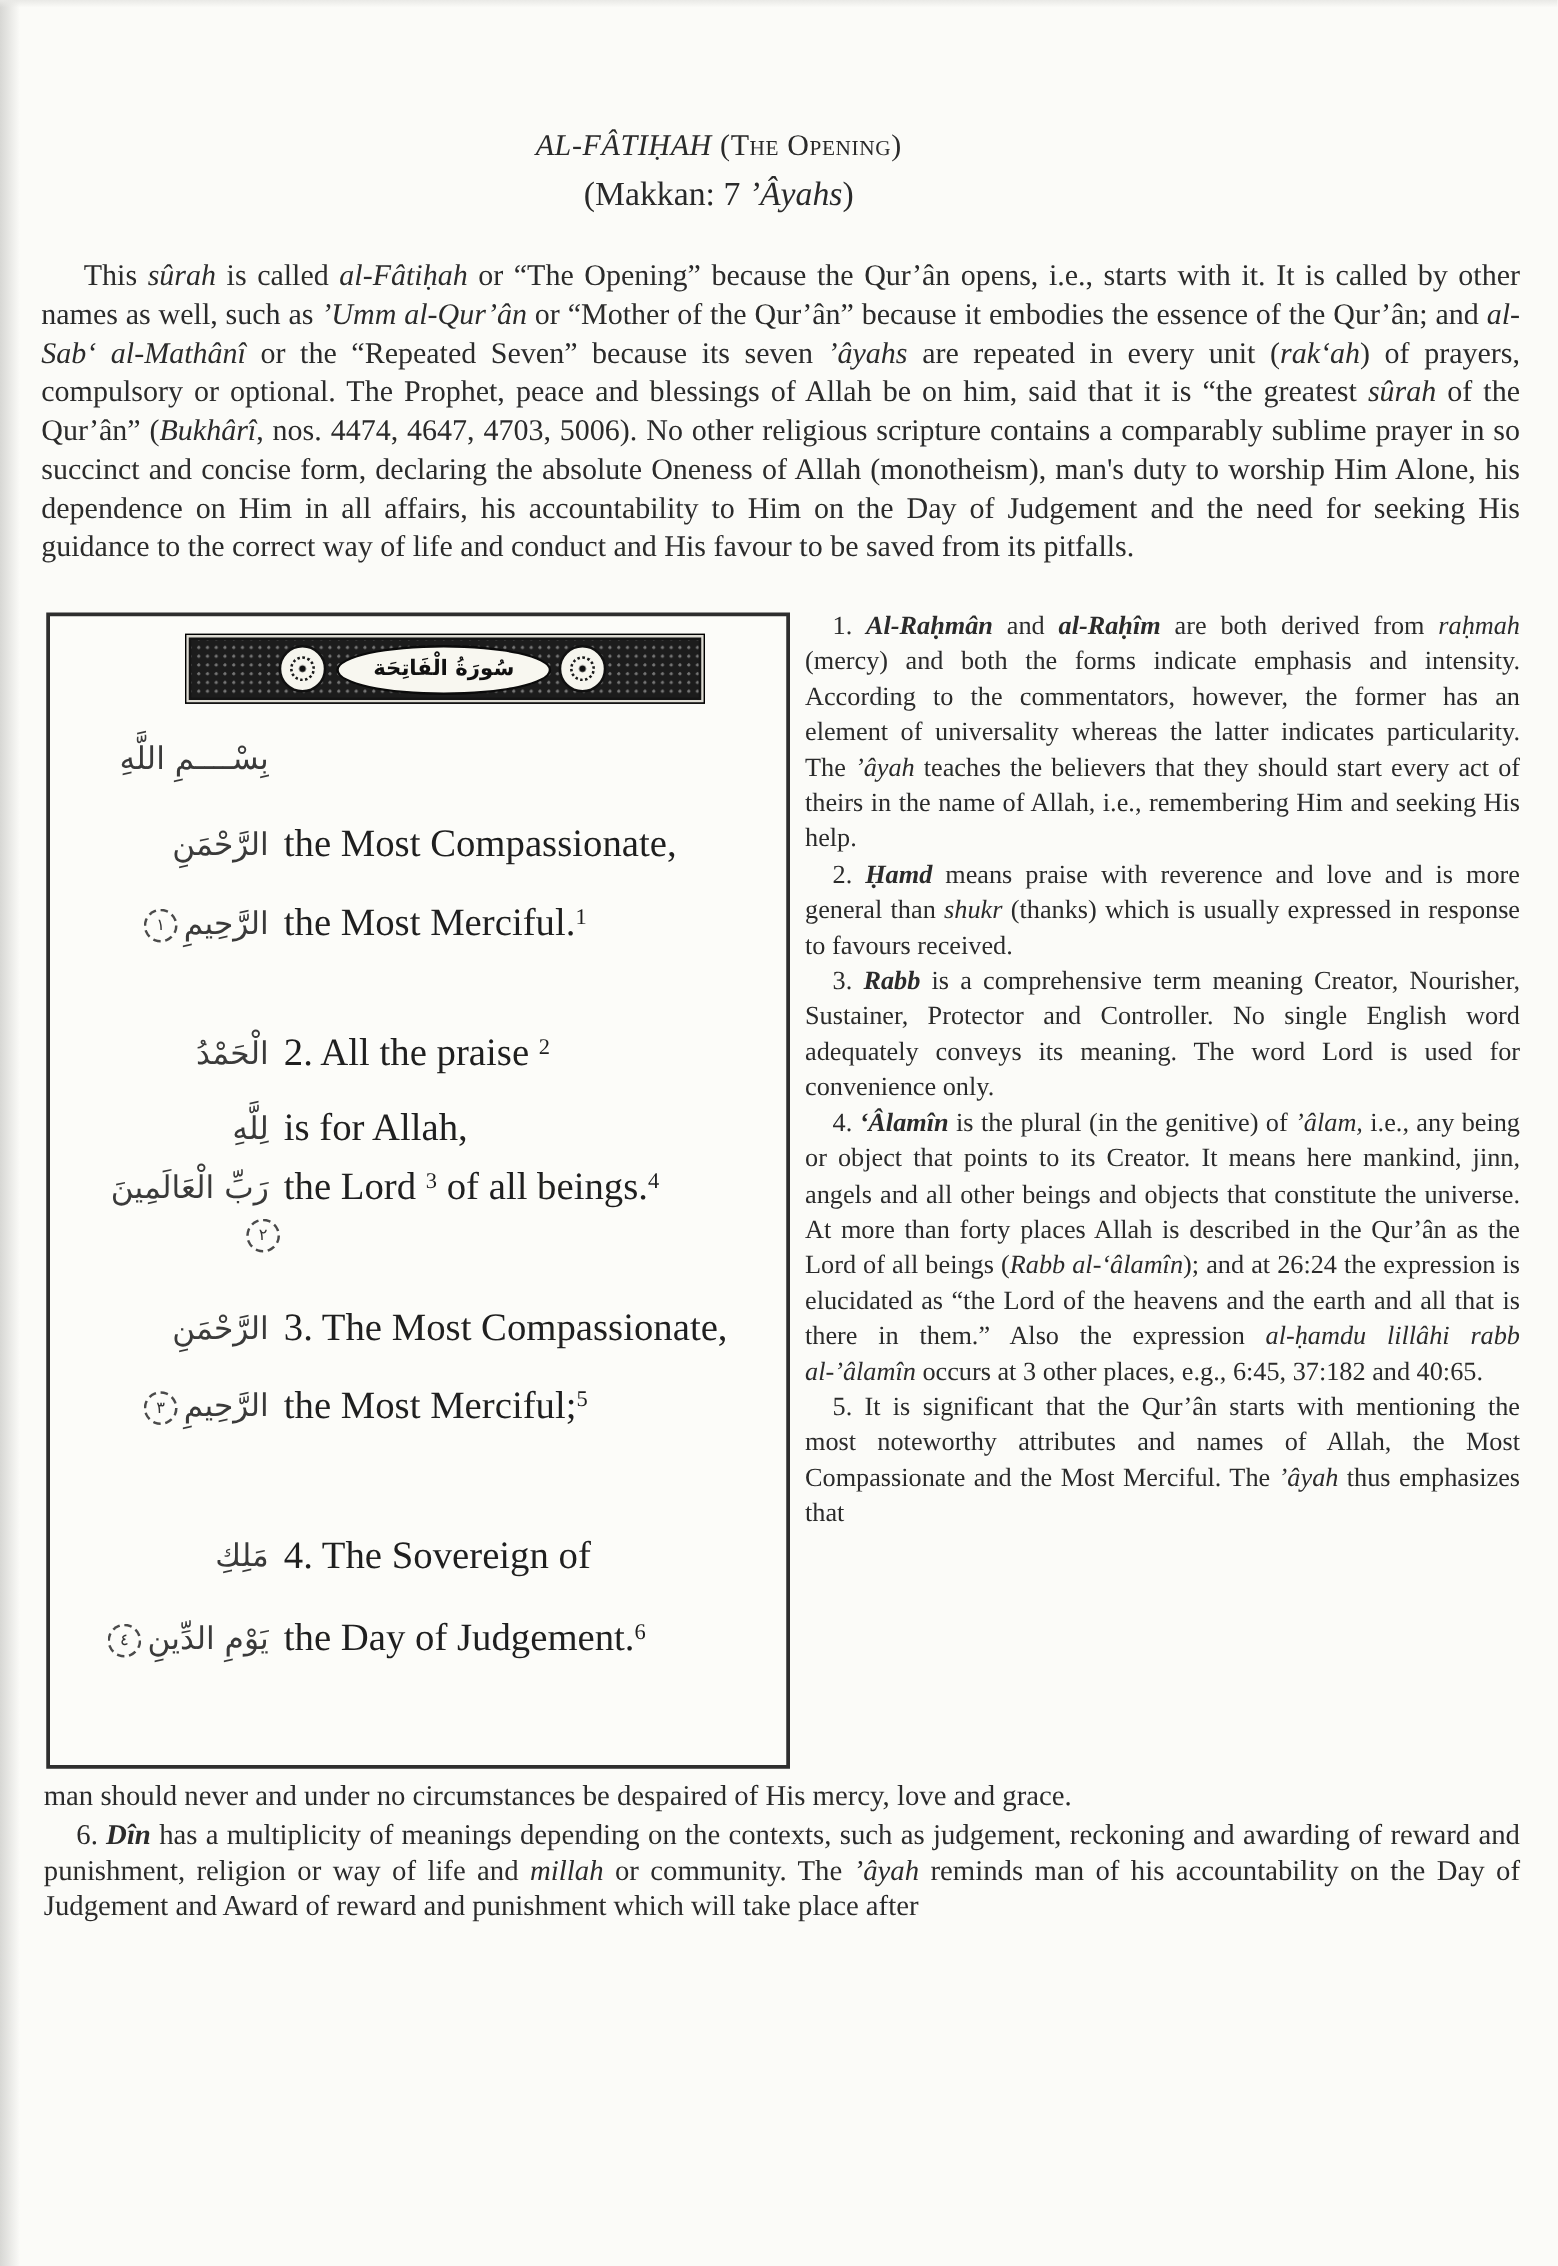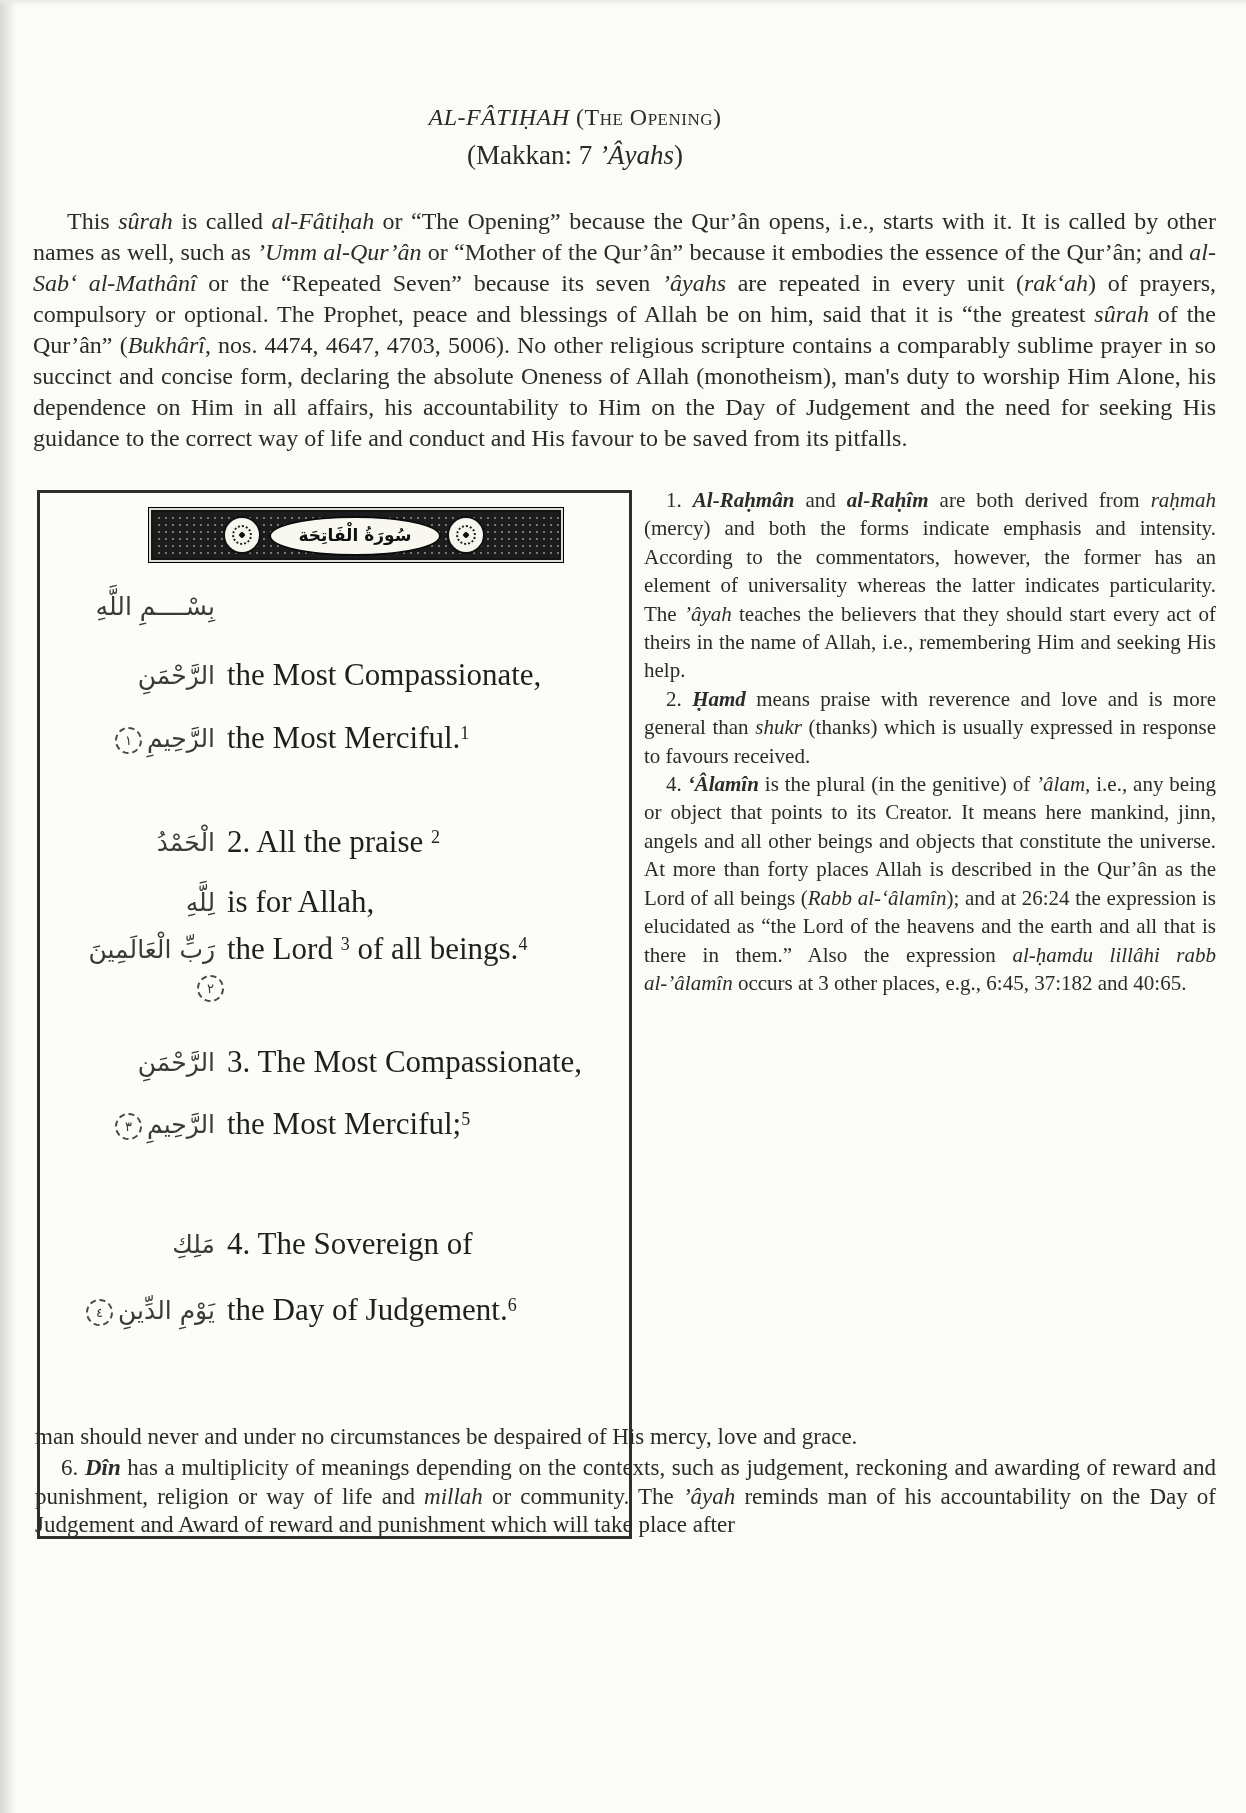--- a/index.html
+++ b/index.html
@@ -15,21 +15,21 @@
     background:linear-gradient(to bottom,#e9e9e6,rgba(251,251,248,0));}
 
   .title-wrap{position:absolute;left:0;top:104px;width:1150px;text-align:center;}
   .page-title{font-size:24px;letter-spacing:.5px;color:#2a2a2a;}
   .page-subtitle{margin-top:9px;font-size:27px;color:#2a2a2a;}
 
   .intro{position:absolute;left:33px;top:206px;width:1183px;
     font-size:24px;line-height:31px;text-align:justify;text-indent:34px;color:#2b2b2b;}
 
   
-  .qbox{position:absolute;left:37px;top:490px;width:595px;height:1049px;
+  .qbox{position:absolute;left:37px;top:490px;width:595px;height:925px;
     border:3px solid #2e2e2e;background:#fcfcf9;box-sizing:border-box;}
   .banner{position:absolute;left:108px;top:14px;width:416px;height:56px;
     background-color:#1c1c1c;
     background-image:radial-gradient(circle at 3px 3px,#777 1px,transparent 1.5px);
     background-size:7px 7px;
     border:1px solid #000;
     box-shadow:inset 0 0 0 2px #dedcd4, inset 0 0 0 4px #141414;
     box-sizing:border-box;}
   .medallion{position:absolute;top:8px;width:38px;height:38px;background:#f6f5ee;
     border:2px solid #101010;border-radius:50%;box-sizing:border-box;}
@@ -135,18 +135,20 @@
       <div class="vrow" style="top: 799px;">
         <span class="ar" dir="rtl">يَوْمِ الدِّينِ<span class="vmark">٤</span></span>
         <span class="en"><span>the Day of Judgement.</span><sup class="st-sup">6</sup></span>
       </div>
     </div>
 </div>
 
 <div class="notes">
     <p><span>1. </span><span class="st-bi">Al-Raḥmân</span><span> and </span><span class="st-bi">al-Raḥîm</span><span>  are both derived from </span><span class="st-i">raḥmah</span><span>  (mercy) and both the forms indicate emphasis and intensity. According to the commentators, however, the former has an element of universality whereas the latter indicates particularity. The </span><span class="st-i">’âyah</span><span> teaches the believers that they should start every act of theirs in the name of Allah, i.e., remembering Him and seeking His help.</span></p>
     <p><span>2. </span><span class="st-bi">Ḥamd</span><span> means praise with reverence and love and is more general than </span><span class="st-i">shukr</span><span> (thanks) which is usually expressed in response to favours received.</span></p>
+    <p><span>3. </span><span class="st-bi">Rabb</span><span> is a comprehensive term meaning Creator, Nourisher, Sustainer, Protector and Controller. No single English word adequately conveys its meaning. The word Lord is used for convenience only.</span></p>
     <p><span>4. </span><span class="st-bi">‘Âlamîn</span><span>  is the plural (in the genitive) of </span><span class="st-i">’âlam,</span><span> i.e., any being or object that points to its Creator. It means here mankind, jinn, angels and all other beings and objects that constitute the universe. At more than forty places Allah is described in the Qur’ân  as the  Lord of all beings (</span><span class="st-i">Rabb al-‘âlamîn</span><span>); and at 26:24 the expression is elucidated as “the Lord of the heavens and the earth and all that is there in them.”  Also the expression   </span><span class="st-i">al-ḥamdu lillâhi rabb al-’âlamîn</span><span> occurs at 3 other places, e.g., 6:45, 37:182 and 40:65.</span></p>
+    <p><span>5. It is significant that the Qur’ân starts with mentioning the most noteworthy attributes and names of Allah,  the Most Compassionate and the Most Merciful. The </span><span class="st-i">’âyah</span><span> thus emphasizes that</span></p>
   </div>
 
 <div class="cont-line">man should never and under no circumstances be despaired of His mercy, love and grace.</div>
 
 <div class="note6"><span>6. </span><span class="st-bi">Dîn</span><span> has a multiplicity of meanings depending on the contexts, such as judgement, reckoning and awarding of reward and punishment, religion or way of life and </span><span class="st-i">millah</span><span> or community. The </span><span class="st-i">’âyah</span><span> reminds man of his accountability on the Day of Judgement and Award of reward and punishment which will take place after</span></div>
 
 </body></html>

